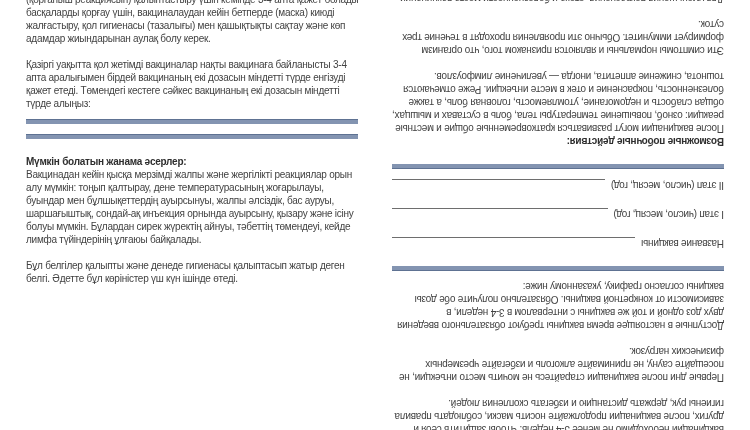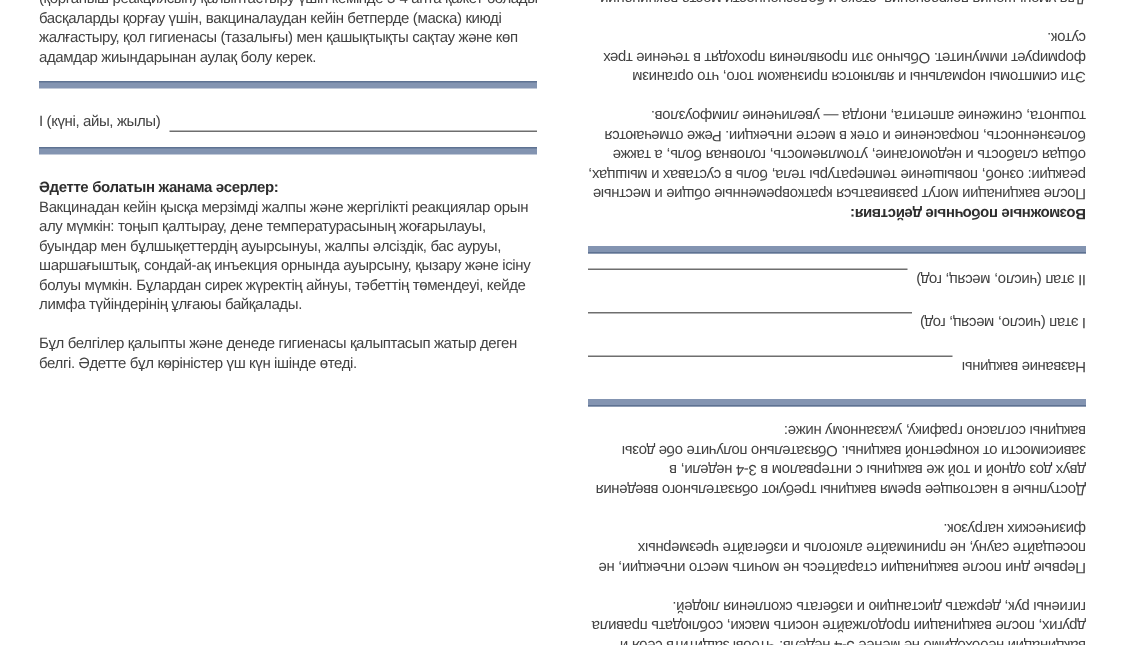--- a/index.html
+++ b/index.html
@@ -50,31 +50,28 @@
 </style>
 </head>
 <body>
 
 <div class="page">
 
   <div class="col col-left">
     <div class="inner inner-left">
       <p class="clip-line">(қорғаныш реакциясын) қалыптастыру үшін кемінде 3-4 апта қажет болады. Өзіңізді және</p>
       <p class="para">басқаларды қорғау үшін, вакциналаудан кейін бетперде (маска) киюді жалғастыру, қол гигиенасы (тазалығы) мен қашықтықты сақтау және көп адамдар жиындарынан аулақ болу керек.</p>
+      <p class="para gap">Қазіргі уақытта қол жетімді вакциналар нақты вакцинаға байланысты 3-4 апта аралығымен бірдей вакцинаның екі дозасын міндетті түрде енгізуді қажет етеді. Төмендегі кестеге сәйкес вакцинаның екі дозасын міндетті түрде алыңыз:</p>
 
       <div class="divider"></div>
 
-      <div class="form-row">
-        <span class="form-label">I (күні, айы, жылы)</span>
-        <span class="form-line"></span>
-      </div>
 
       <div class="divider below-form"></div>
 
-      <p class="heading">Әдетте болатын жанама әсерлер:</p>
+      <p class="heading">Мүмкін болатын жанама әсерлер:</p>
       <p class="para">Вакцинадан кейін қысқа мерзімді жалпы және жергілікті реакциялар орын алу мүмкін: тоңып қалтырау, дене температурасының жоғарылауы, буындар мен бұлшықеттердің ауырсынуы, жалпы әлсіздік, бас ауруы, шаршағыштық, сондай-ақ инъекция орнында ауырсыну, қызару және ісіну болуы мүмкін. Бұлардан сирек жүректің айнуы, тәбеттің төмендеуі, кейде лимфа түйіндерінің ұлғаюы байқалады.</p>
       <p class="para gap">Бұл белгілер қалыпты және денеде гигиенасы қалыптасып жатыр деген белгі. Әдетте бұл көріністер үш күн ішінде өтеді.</p>
     </div>
   </div>
 
   <div class="col col-right">
     <div class="inner inner-right">
       <p class="para">вакцинации необходимо не менее 3-4 недель. Чтобы защитить себя и других, после вакцинации продолжайте носить маски, соблюдать правила гигиены рук, держать дистанцию и избегать скопления людей.</p>
       <p class="para gap">Первые дни после вакцинации старайтесь не мочить место инъекции, не посещайте сауну, не принимайте алкоголь и избегайте чрезмерных физических нагрузок.</p>
       <p class="para gap">Доступные в настоящее время вакцины требуют обязательного введения двух доз одной и той же вакцины с интервалом в 3-4 недели, в зависимости от конкретной вакцины. Обязательно получите обе дозы вакцины согласно графику, указанному ниже:</p>

